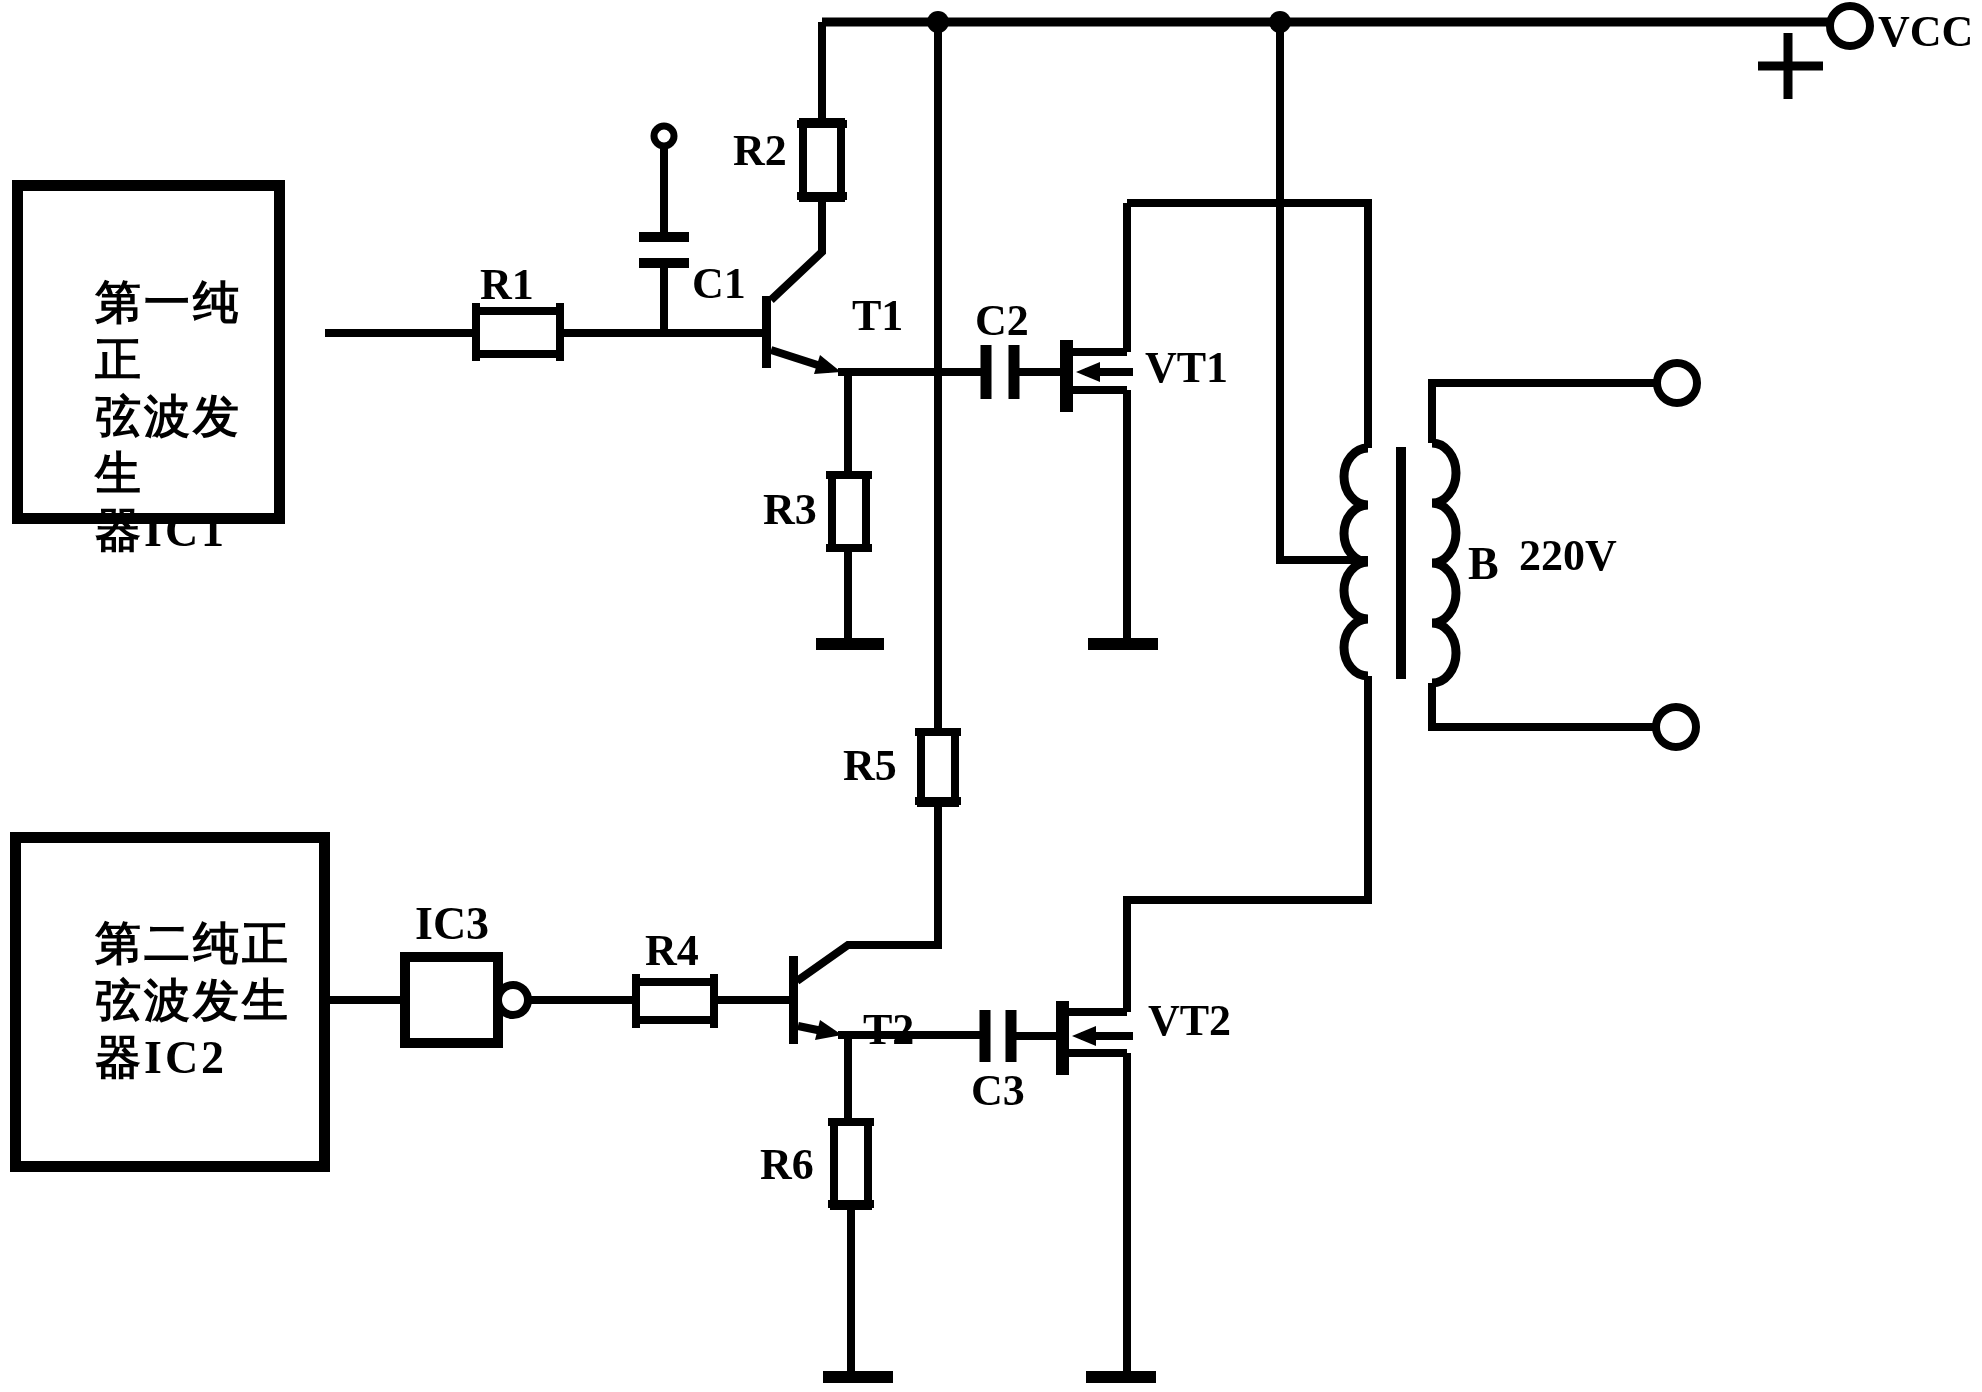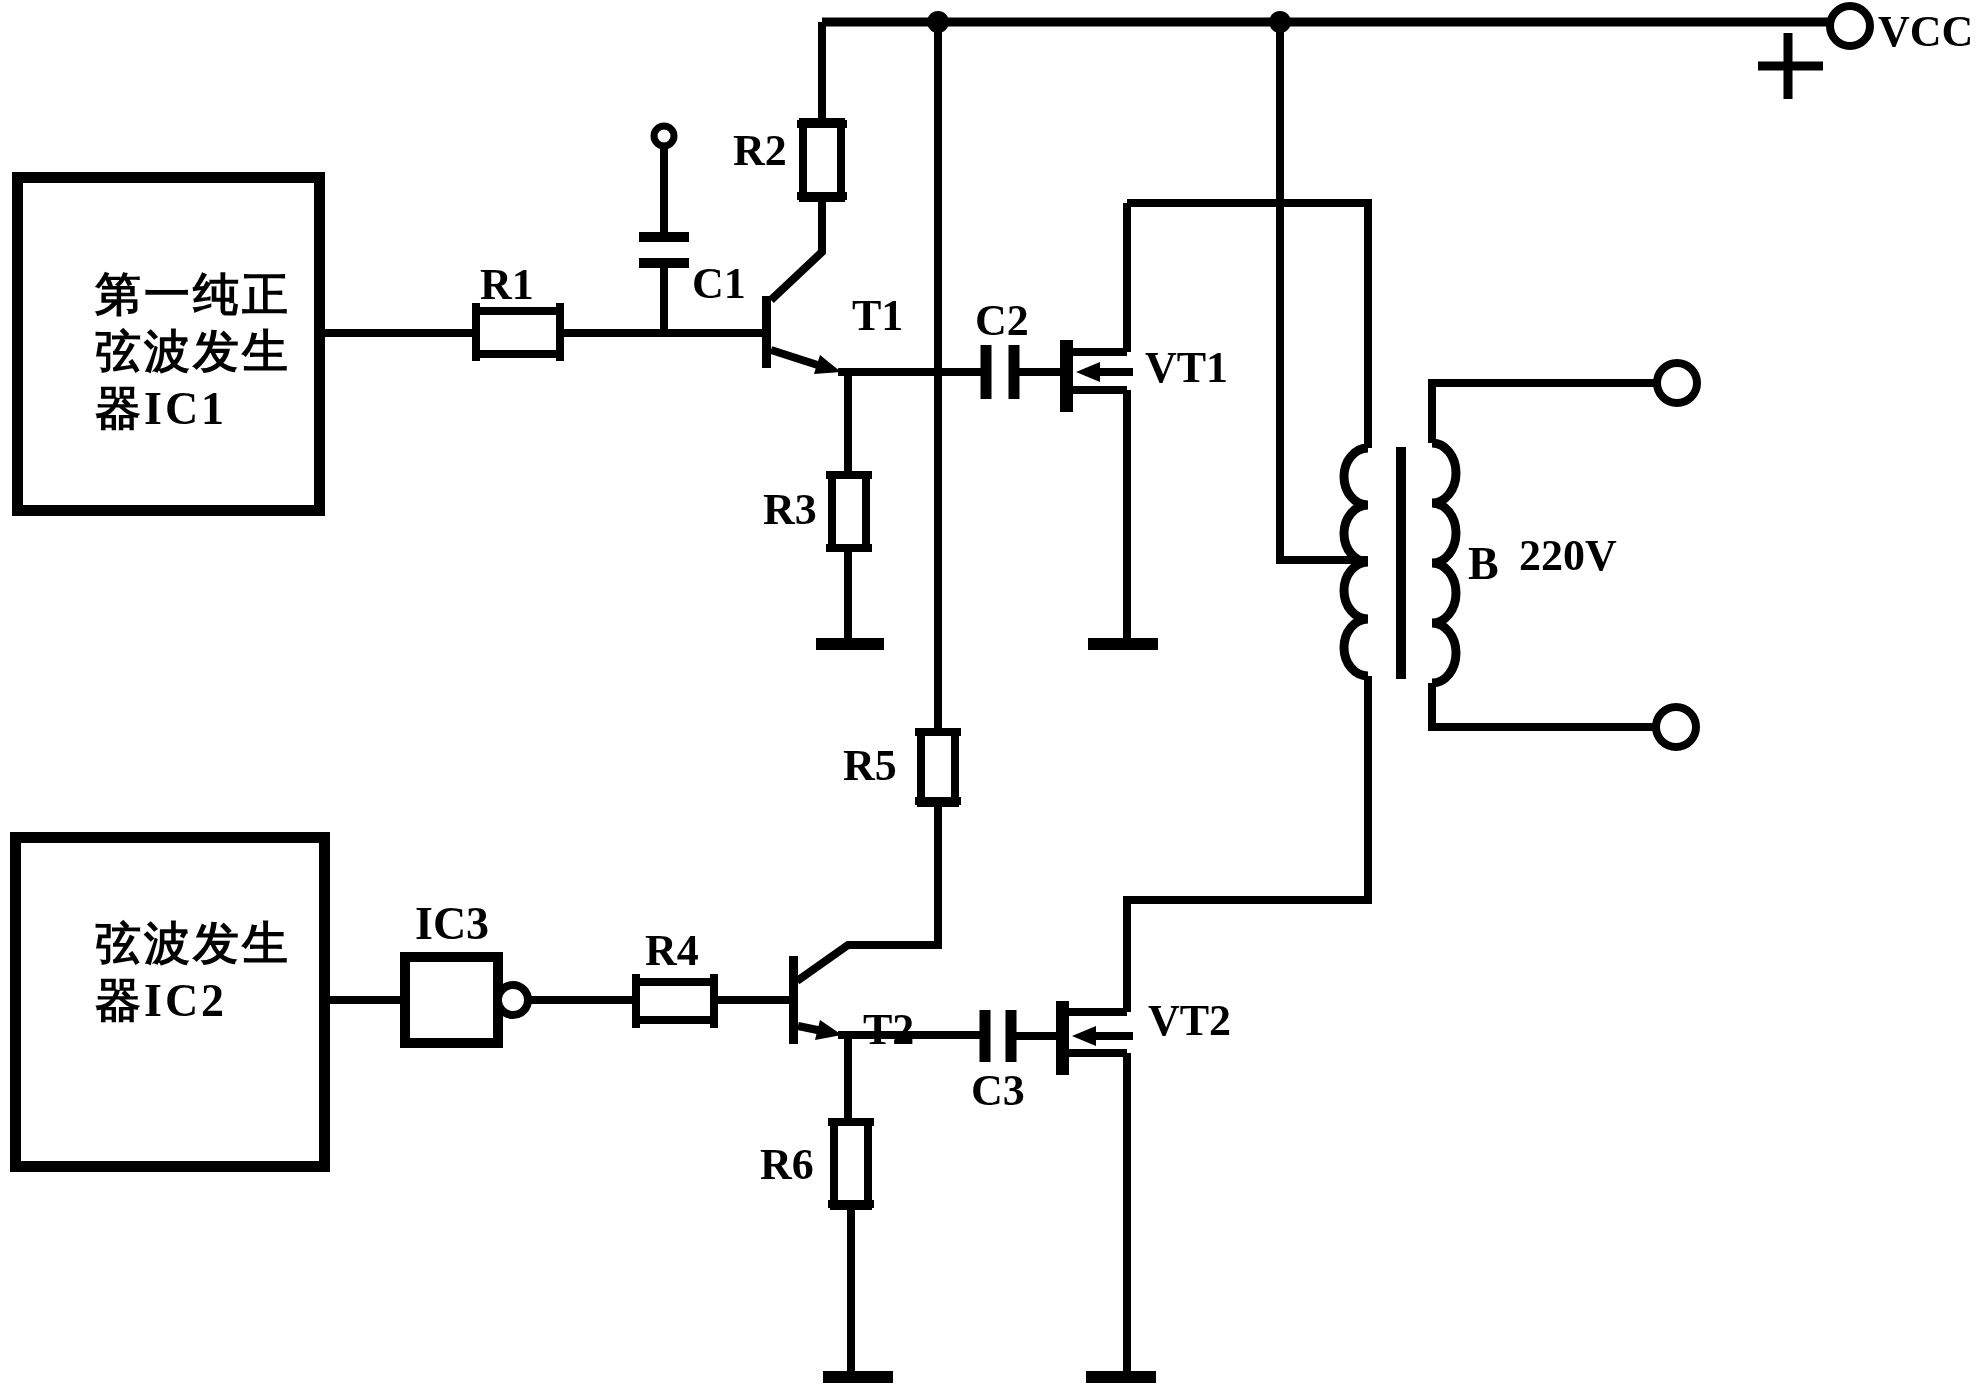--- a/index.html
+++ b/index.html
@@ -119,30 +119,31 @@
     <g>
       <rect x="1056" y="1001" width="13" height="74" fill="#000" stroke="none"></rect>
       <path d="M1069 1012 H1127"></path>
       <path d="M1081 1036 H1133"></path>
       <polygon points="1072,1036 1096,1026 1096,1046" fill="#000" stroke="none"></polygon>
       <path d="M1069 1053 H1127 M1127 1053 V1372"></path>
       <path stroke-width="12" d="M1086 1377 H1156"></path>
     </g>
   </svg>
 
-  <div class="block" style="left:12px;top:172px;width:313px;height:344px;padding:83px 0 0 72px;">
+  <div class="block" style="left:12px;top:180px;width:273px;height:344px;padding:83px 0 0 72px;">
     <div class="block-text">
       <div>第一纯正</div>
       <div>弦波发生</div>
       <div>器IC1</div>
     </div>
   </div>
 
   <div class="block" style="left:10px;top:832px;width:320px;height:340px;padding:72px 0 0 74px;">
     <div class="block-text">
+      <div>第二纯正</div>
       <div>弦波发生</div>
       <div>器IC2</div>
     </div>
   </div>
 
   <div class="lbl" style="left:480px;top:263px;">R1</div>
   <div class="lbl" style="left:692px;top:226px;margin-top:36px;">C1</div>
   <div class="lbl" style="left:733px;top:129px;">R2</div>
   <div class="lbl" style="left:852px;top:294px;">T1</div>
   <div class="lbl" style="left:975px;top:299px;">C2</div>

